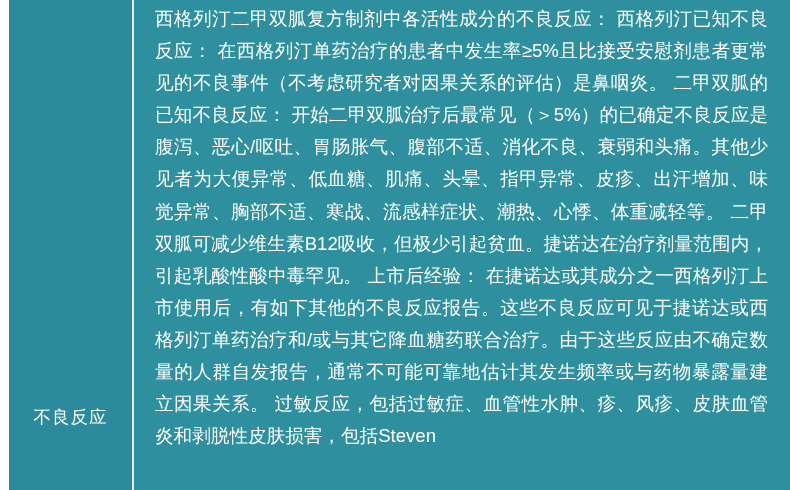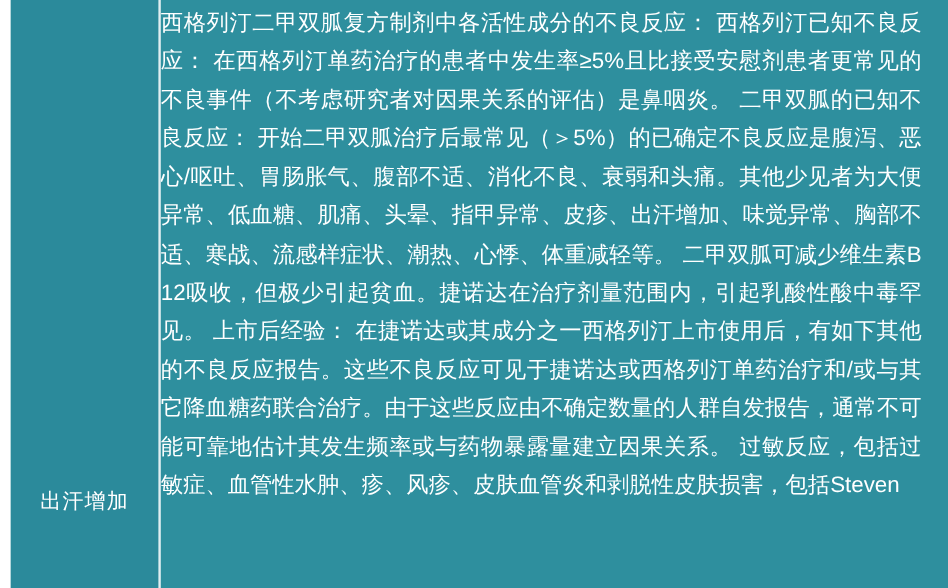--- a/index.html
+++ b/index.html
@@ -50,21 +50,21 @@
     flex: 0 0 2px;
     width: 2px;
     height: 490px;
     background: #ffffff;
     opacity: 0.85;
   }
   .content-col {
     flex: 1 1 auto;
     height: 490px;
     background: #2e8f9e;
-    padding: 0px 22px 0 0;
+    padding: 0px 22px 0 21px;
     box-sizing: border-box;
     overflow: hidden;
   }
   .content-text {
     color: #ffffff;
     font-size: 18.6px;
     line-height: 32.1px;
     text-align: justify;
     text-justify: inter-ideograph;
     letter-spacing: 0px;
@@ -72,19 +72,19 @@
     padding-top: 3px;
     word-break: break-all;
   }
 </style>
 </head>
 <body>
 
 <div class="page">
   <div class="left-gutter"></div>
   <div class="label-col">
-    <div class="label-text">出汗增加</div>
+    <div class="label-text">不良反应</div>
   </div>
   <div class="divider"></div>
   <div class="content-col">
     <p class="content-text">西格列汀二甲双胍复方制剂中各活性成分的不良反应： 西格列汀已知不良反应： 在西格列汀单药治疗的患者中发生率≥5%且比接受安慰剂患者更常见的不良事件（不考虑研究者对因果关系的评估）是鼻咽炎。 二甲双胍的已知不良反应： 开始二甲双胍治疗后最常见（＞5%）的已确定不良反应是腹泻、恶心/呕吐、胃肠胀气、腹部不适、消化不良、衰弱和头痛。其他少见者为大便异常、低血糖、肌痛、头晕、指甲异常、皮疹、出汗增加、味觉异常、胸部不适、寒战、流感样症状、潮热、心悸、体重减轻等。 二甲双胍可减少维生素B12吸收，但极少引起贫血。捷诺达在治疗剂量范围内，引起乳酸性酸中毒罕见。 上市后经验： 在捷诺达或其成分之一西格列汀上市使用后，有如下其他的不良反应报告。这些不良反应可见于捷诺达或西格列汀单药治疗和/或与其它降血糖药联合治疗。由于这些反应由不确定数量的人群自发报告，通常不可能可靠地估计其发生频率或与药物暴露量建立因果关系。 过敏反应，包括过敏症、血管性水肿、疹、风疹、皮肤血管炎和剥脱性皮肤损害，包括Steven</p>
   </div>
 </div>
 
 </body></html>

